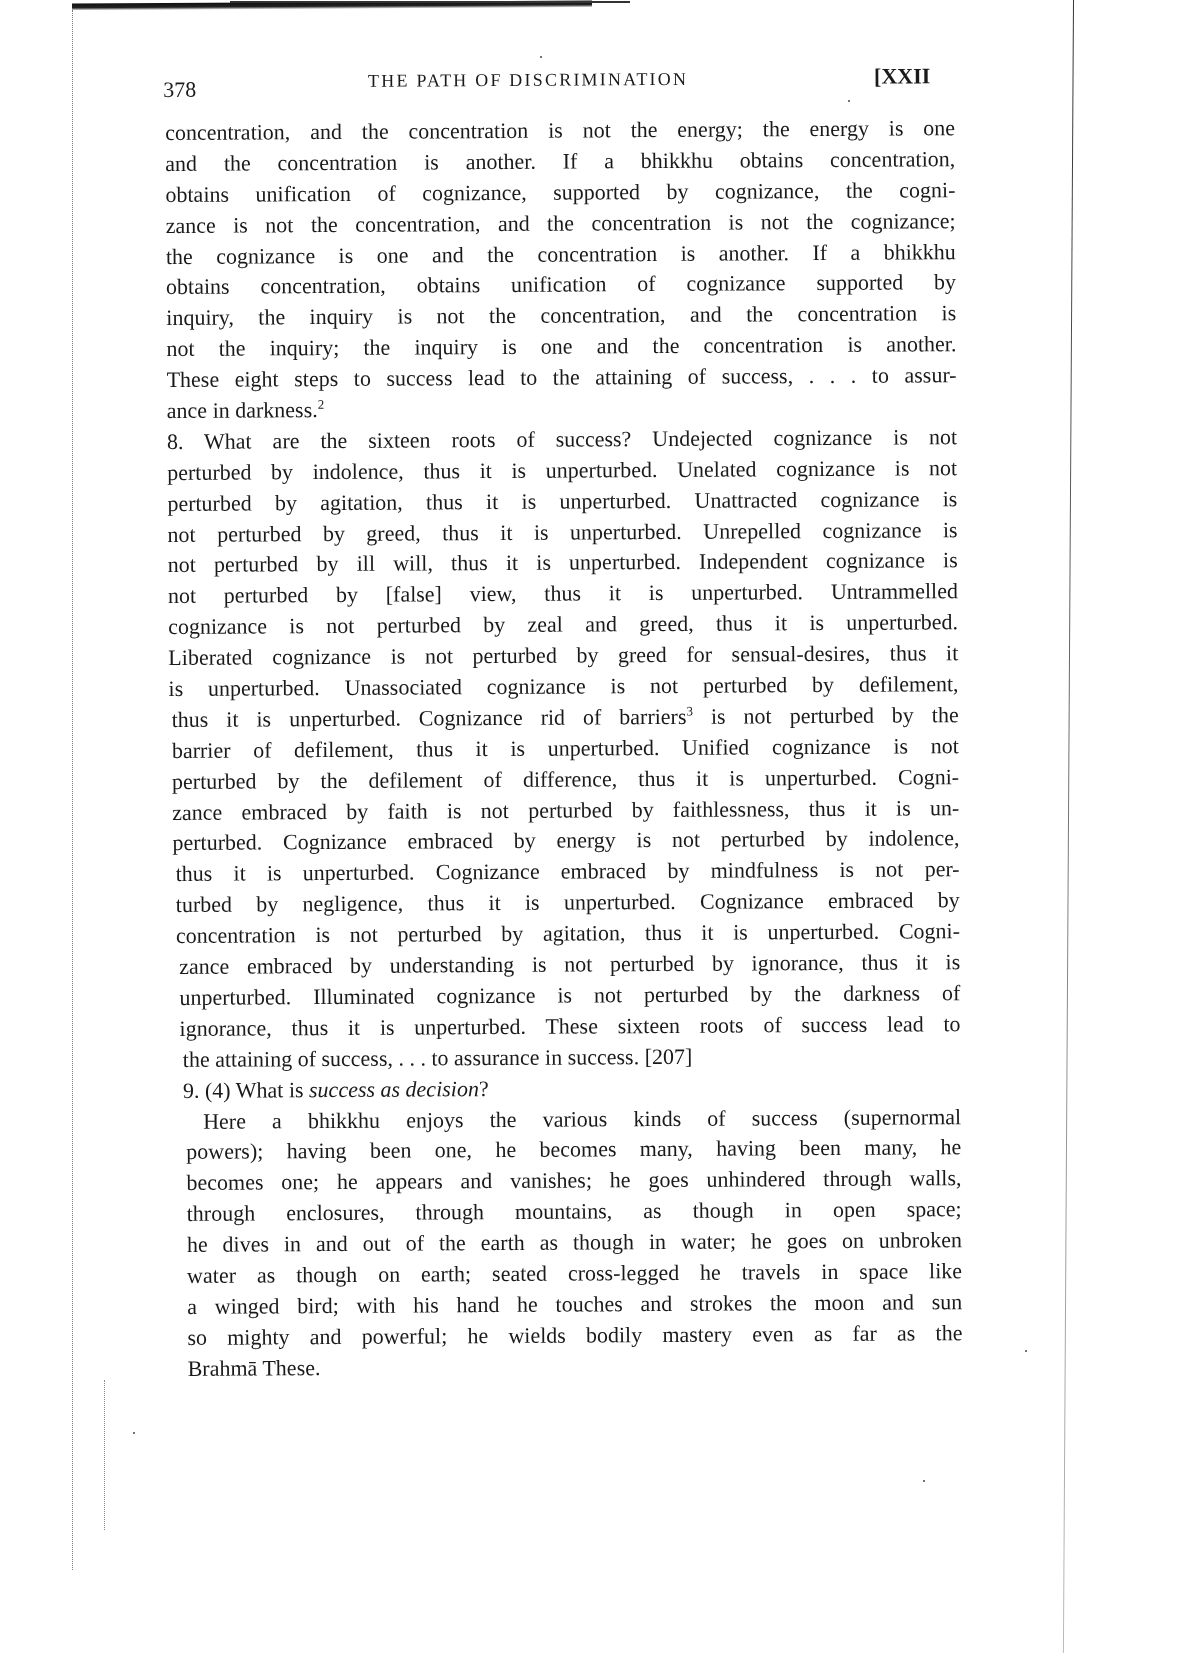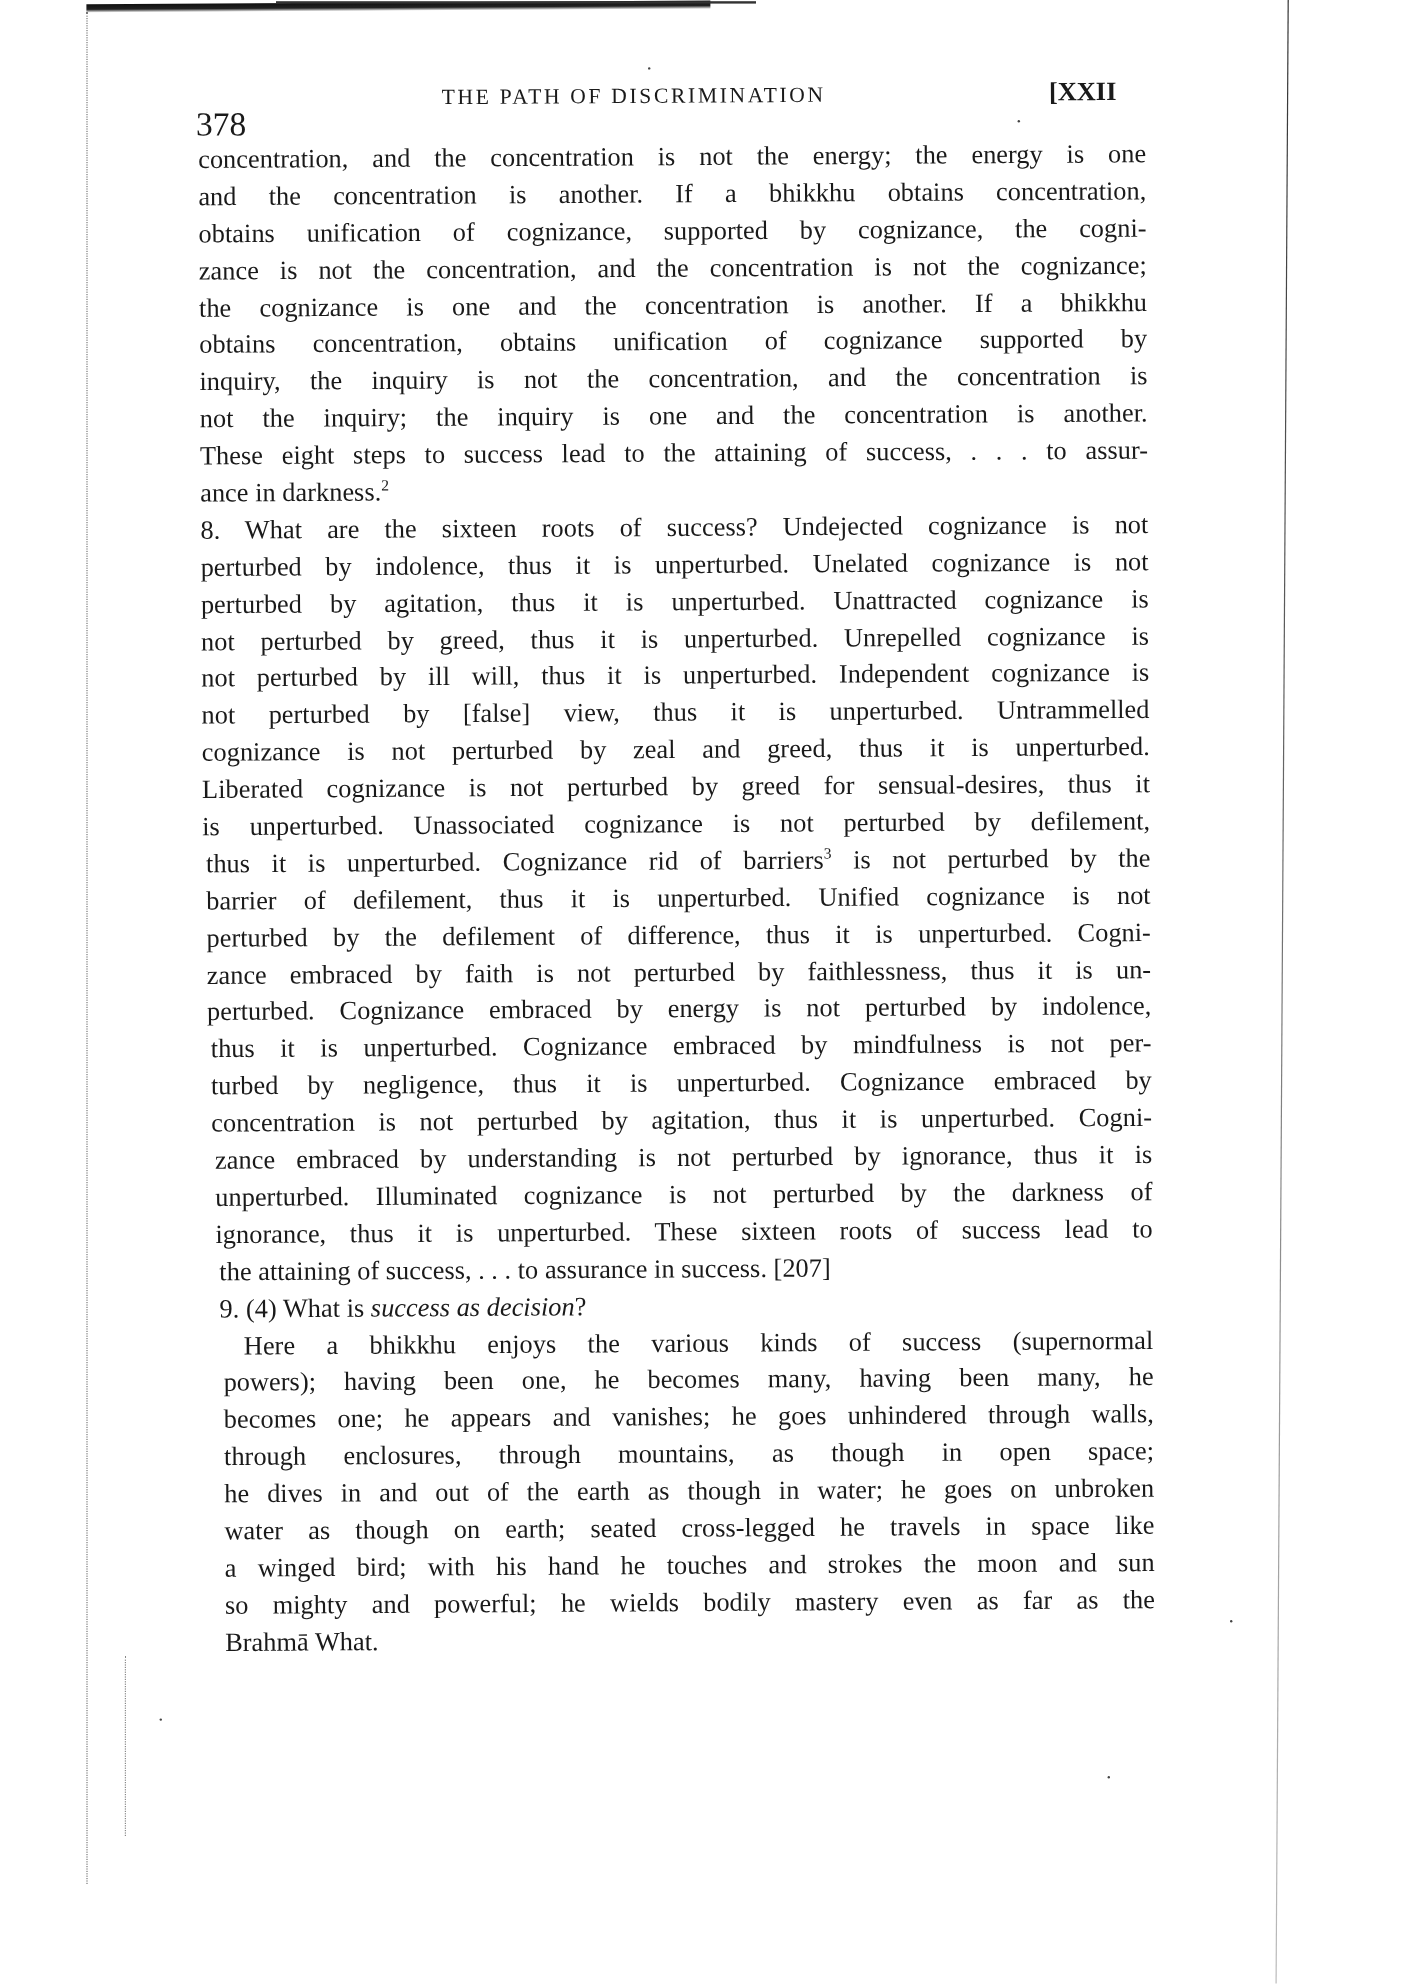--- a/index.html
+++ b/index.html
@@ -79,22 +79,22 @@
     top: 68px;
     width: 800px;
     height: 30px;
     font-size: 22px;
     transform: rotate(-0.35deg);
     transform-origin: left top;
   }
   .page-number {
     position: absolute;
     left: 0;
-    top: 21px;
-    font-size: 28px;
+    top: 9px;
+    font-size: 22px;
   }
   .book-title {
     position: absolute;
     left: 205px;
     top: 4px;
     font-size: 18px;
     letter-spacing: 2.2px;
   }
   .chapter-ref {
     position: absolute;
@@ -195,15 +195,15 @@
       <span class="line last shift4"><span>the attaining of success, . . . to assurance in success. [207]</span></span>
       <span class="line last shift4"><span>9.  (4) What is </span><em>success as decision</em><span>?</span></span>
       <span class="line indent"><span>Here a bhikkhu enjoys the various kinds of success (supernormal</span></span>
       <span class="line shift5"><span>powers); having been one, he becomes many, having been many, he</span></span>
       <span class="line shift5"><span>becomes one; he appears and vanishes; he goes unhindered through walls,</span></span>
       <span class="line shift5"><span>through enclosures, through mountains, as though in open space;</span></span>
       <span class="line shift5"><span>he dives in and out of the earth as though in water; he goes on unbroken</span></span>
       <span class="line shift5"><span>water as though on earth; seated cross-legged he travels in space like</span></span>
       <span class="line shift5"><span>a winged bird; with his hand he touches and strokes the moon and sun</span></span>
       <span class="line shift5"><span>so mighty and powerful; he wields bodily mastery even as far as the</span></span>
-      <span class="line last shift5"><span>Brahmā What.</span></span>
+      <span class="line last shift5"><span>Brahmā These.</span></span>
     </div>
 </div>
 
 </body></html>

